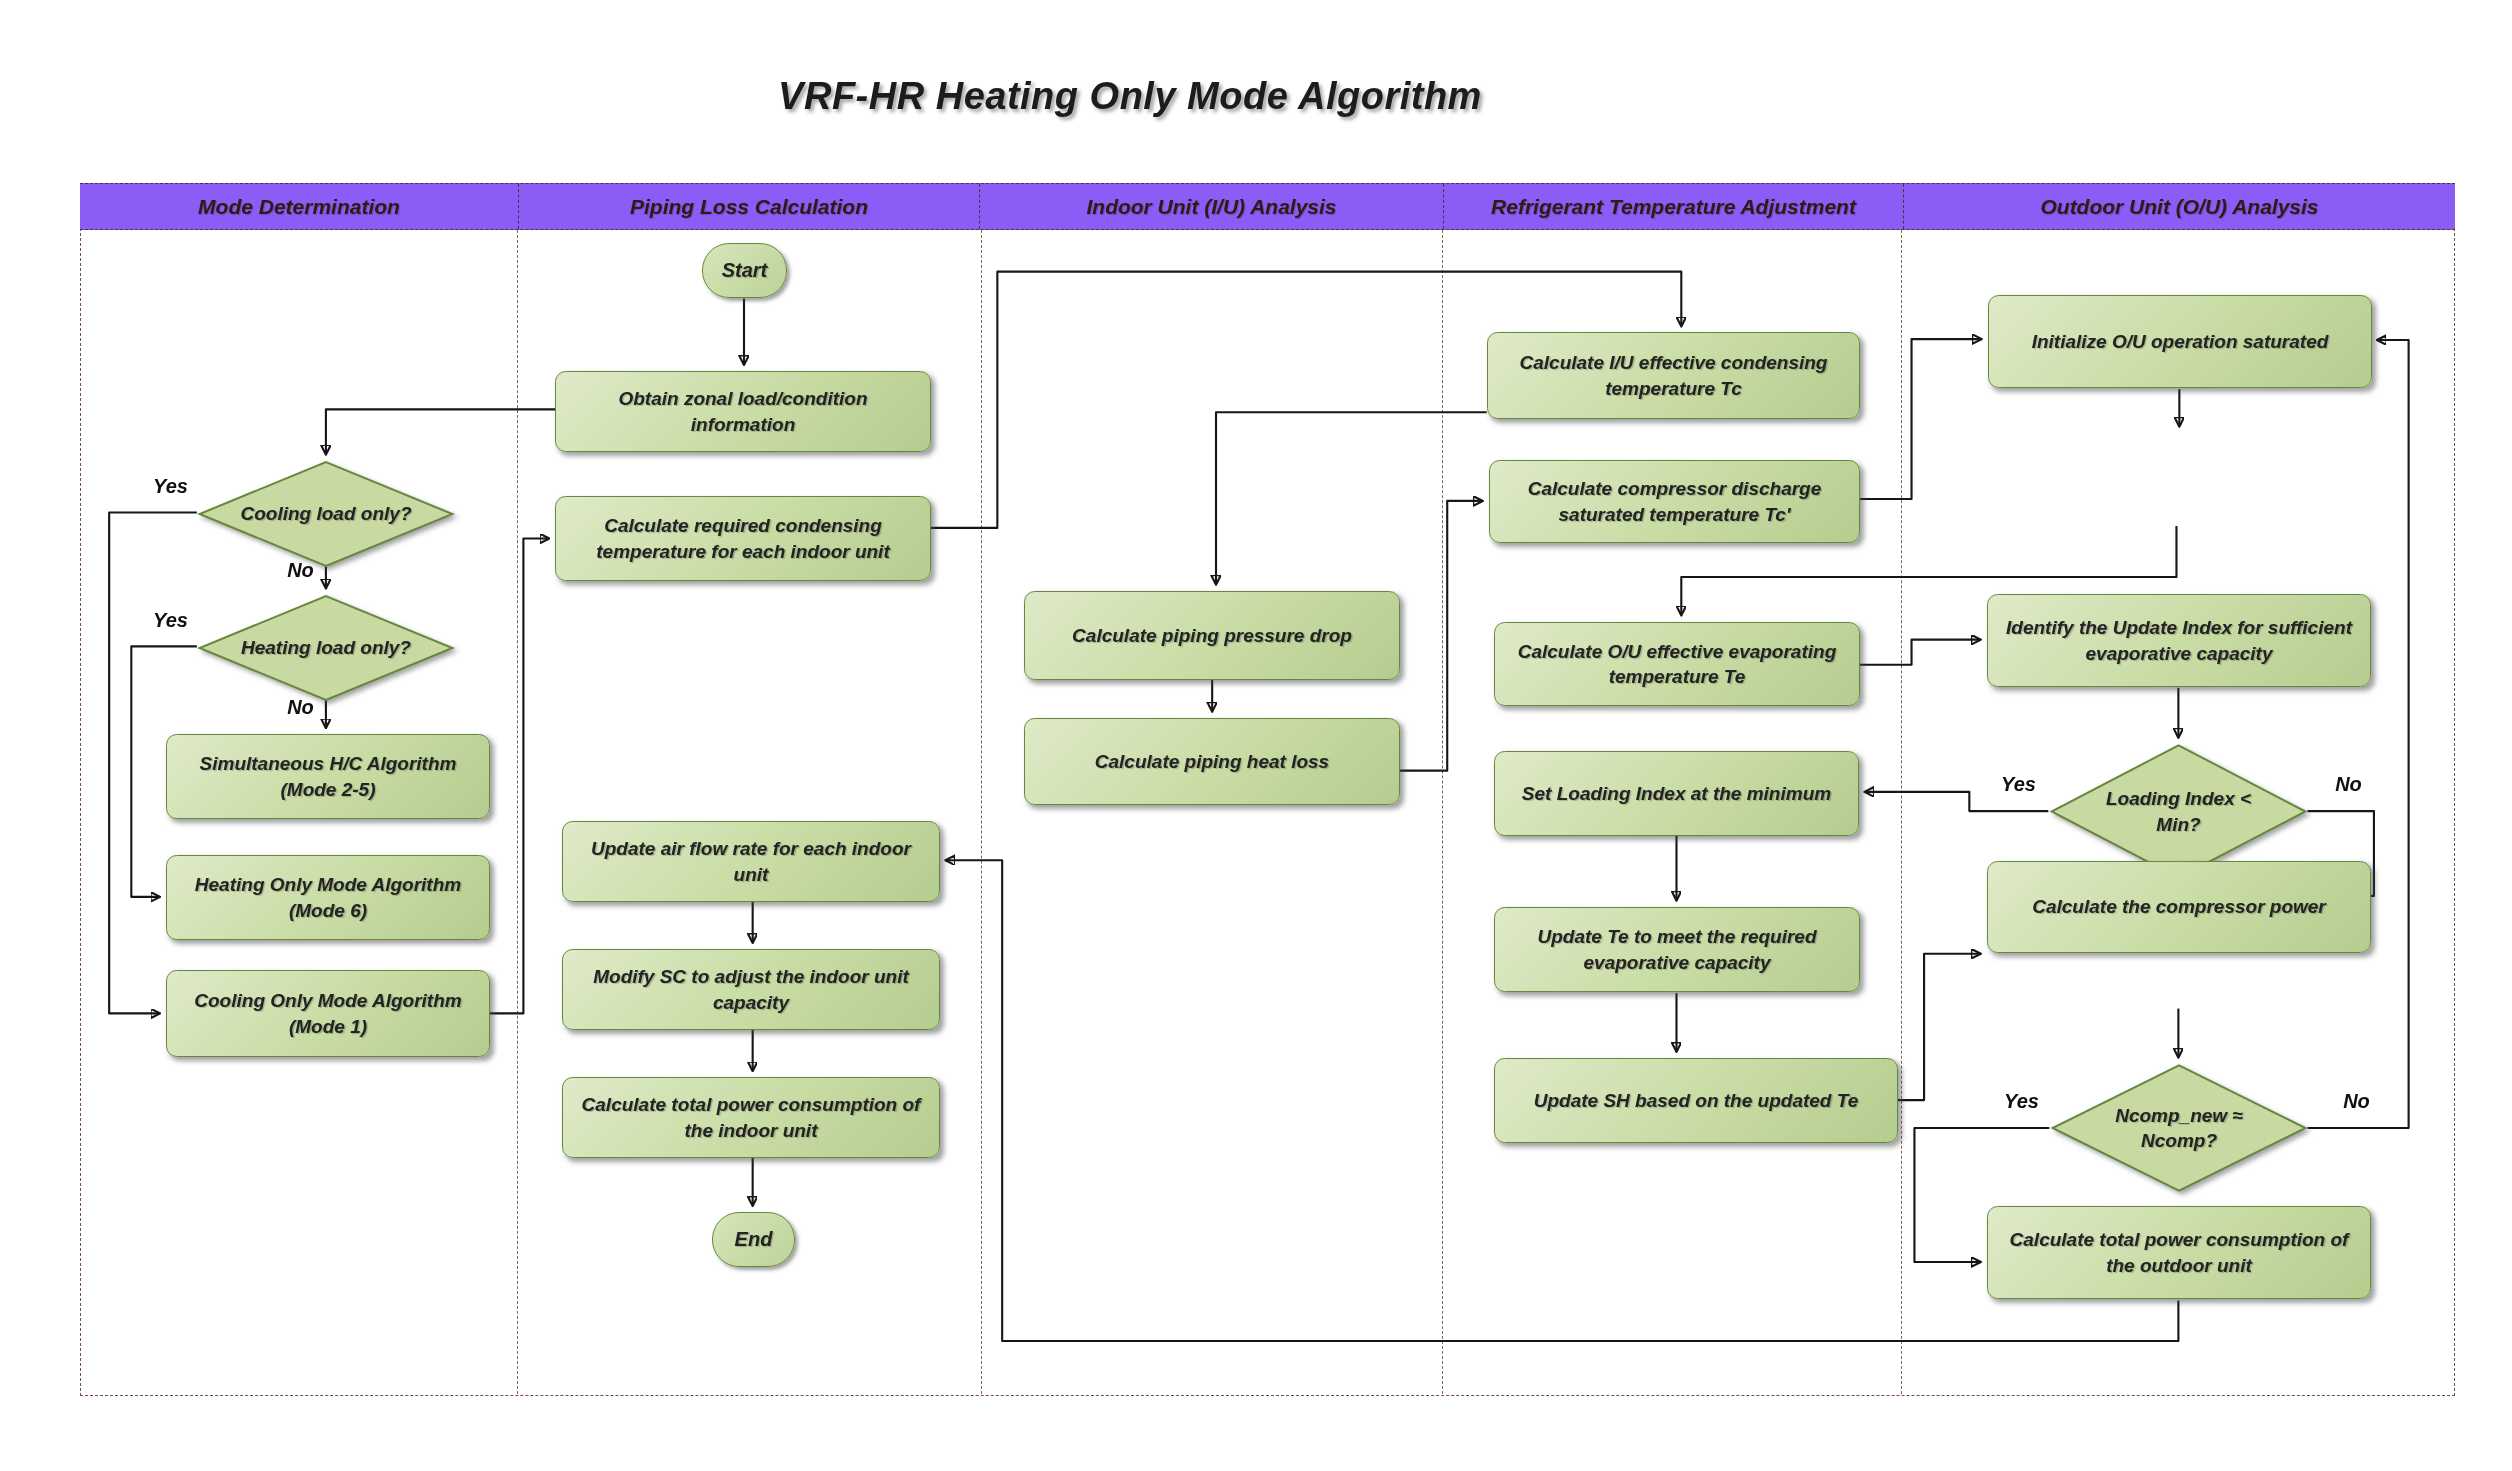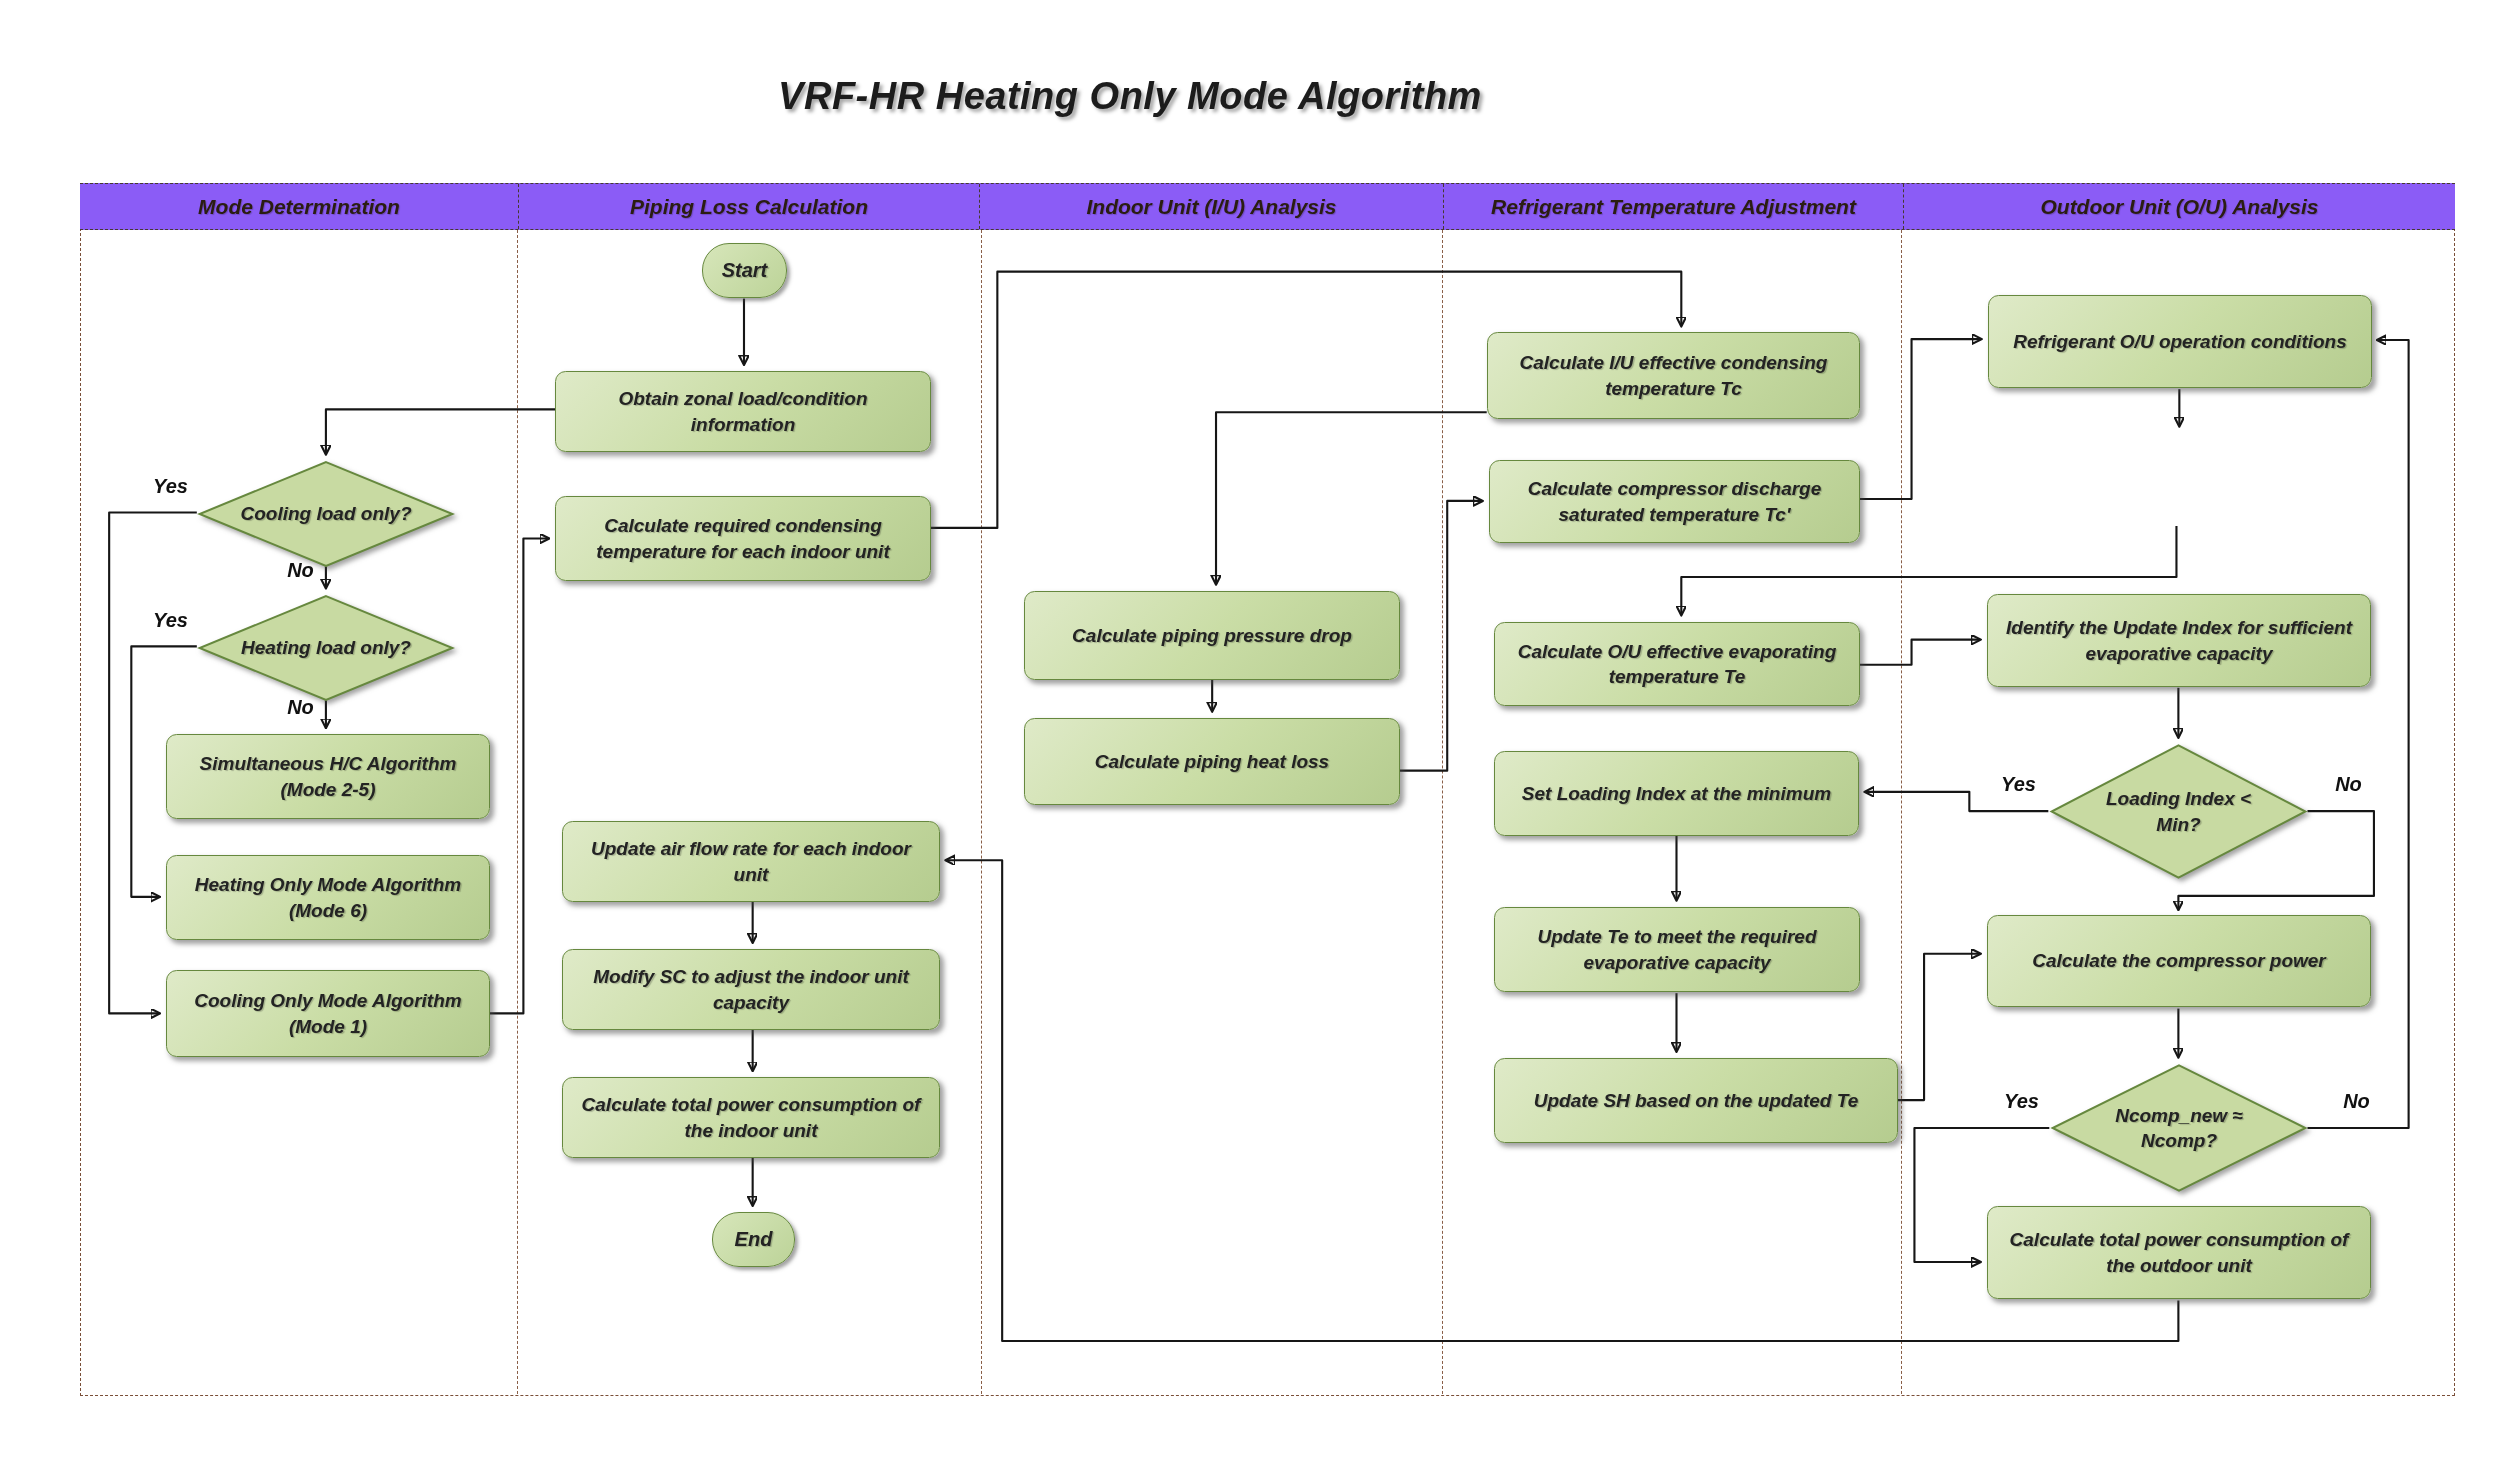--- a/index.html
+++ b/index.html
@@ -123,29 +123,29 @@
   <div class="node process" style="left:1024px;top:591px;width:376px;height:89px">Calculate piping pressure drop</div>
   <div class="node process" style="left:1024px;top:718px;width:376px;height:87px">Calculate piping heat loss</div>
 
   <div class="node process" style="left:1487px;top:332px;width:373px;height:87px">Calculate I/U effective condensing temperature Tc</div>
   <div class="node process" style="left:1489px;top:460px;width:371px;height:83px">Calculate compressor discharge saturated temperature Tc'</div>
   <div class="node process" style="left:1494px;top:622px;width:366px;height:84px">Calculate O/U effective evaporating temperature Te</div>
   <div class="node process" style="left:1494px;top:751px;width:365px;height:85px">Set Loading Index at the minimum</div>
   <div class="node process" style="left:1494px;top:907px;width:366px;height:85px">Update Te to meet the required evaporative capacity</div>
   <div class="node process" style="left:1494px;top:1058px;width:404px;height:85px">Update SH based on the updated Te</div>
 
-  <div class="node process" style="left:1988px;top:295px;width:384px;height:93px">Refrigerant O/U operation conditions</div>
+  <div class="node process" style="left:1988px;top:295px;width:384px;height:93px">Initialize O/U operation saturated</div>
   <div class="node process" style="left:1987px;top:594px;width:384px;height:93px">Identify the Update Index for sufficient evaporative capacity</div>
   <div class="node diamond" style="left:2049px;top:744px;width:259px;height:135px">
     <svg viewBox="0 0 100 100" preserveAspectRatio="none">
         <polygon points="50,1 99,50 50,99 1,50" fill="#c8daa2" stroke="#66883e" stroke-width="2" vector-effect="non-scaling-stroke"></polygon>
       </svg>
     <div class="dtext">Loading Index &lt; Min?</div>
   </div>
-  <div class="node process" style="left:1987px;top:915px;width:384px;height:92px">Calculate the compressor power</div>
+  <div class="node process" style="left:1987px;top:861px;width:384px;height:92px">Calculate the compressor power</div>
   <div class="node diamond" style="left:2050px;top:1064px;width:258px;height:128px">
     <svg viewBox="0 0 100 100" preserveAspectRatio="none">
         <polygon points="50,1 99,50 50,99 1,50" fill="#c8daa2" stroke="#66883e" stroke-width="2" vector-effect="non-scaling-stroke"></polygon>
       </svg>
     <div class="dtext">Ncomp_new ≈ Ncomp?</div>
   </div>
   <div class="node process" style="left:1987px;top:1206px;width:384px;height:93px">Calculate total power consumption of the outdoor unit</div>
 
   <div class="flowlabel" style="left:132px;top:475px">Yes</div>
   <div class="flowlabel" style="left:262px;top:559px">No</div>

